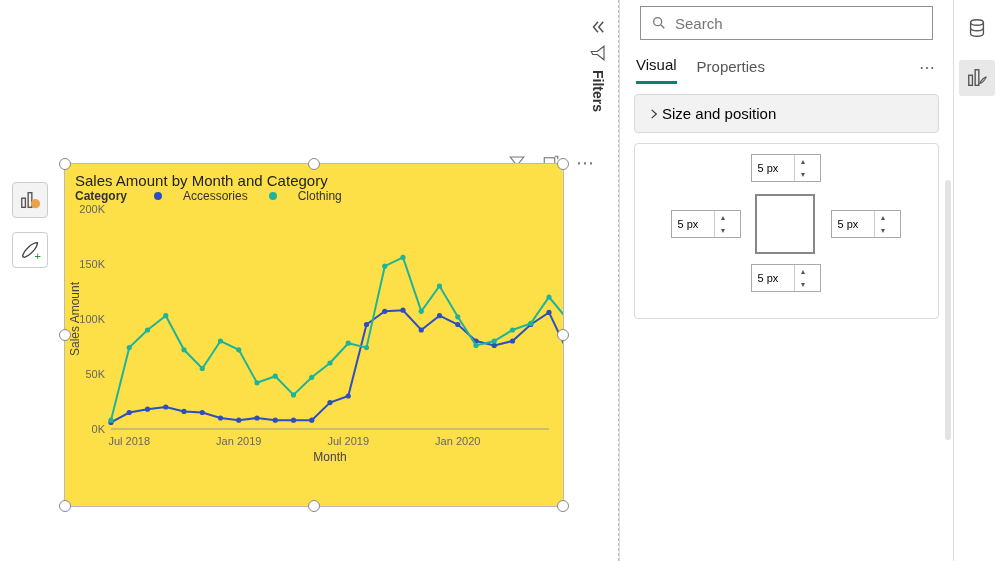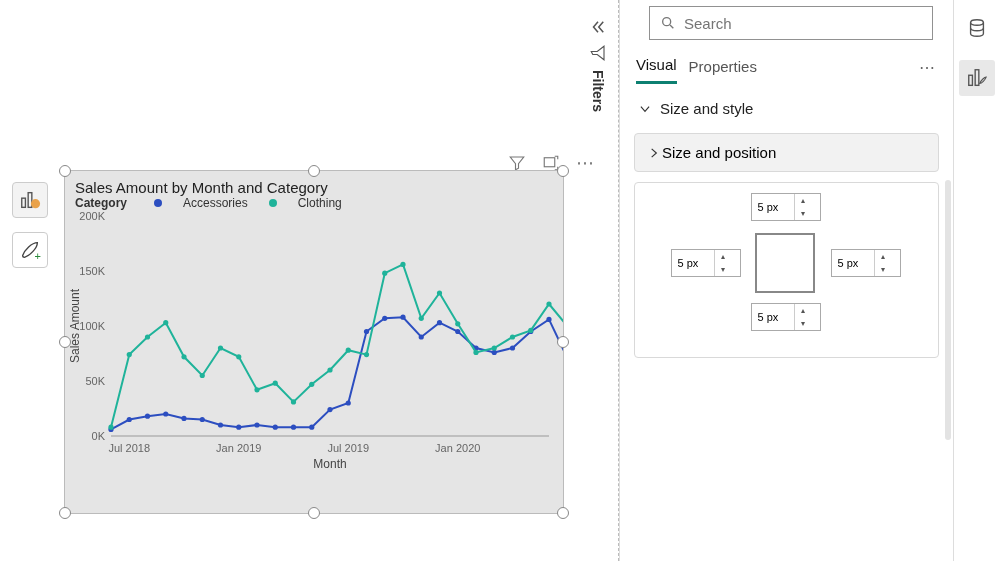--- a/index.html
+++ b/index.html
@@ -9,21 +9,21 @@
   
   .canvas-area { flex: 1; position: relative; background: #fff; }
   .mini-toolbar { position: absolute; left: 12px; top: 182px; display: flex; flex-direction: column; gap: 14px; }
   .mini-btn { width: 36px; height: 36px; border: 1px solid #ccc; border-radius: 4px; background: #fff; display: flex; align-items: center; justify-content: center; cursor: pointer; }
   .mini-btn.active { background: #f3f3f3; }
   .mini-icon { width: 22px; height: 22px; }
 
   .visual-header { position: absolute; right: 24px; top: 152px; display: flex; gap: 16px; align-items: center; color: #666; }
   .vh-icon { width: 18px; height: 18px; cursor: pointer; }
 
-  .visual-frame { position: absolute; left: 64px; top: 170px; width: 500px; height: 344px; border: 1px solid #bbb; background: #e5e5e5; }
+  .visual-frame { position: absolute; left: 64px; top: 163px; width: 500px; height: 344px; border: 1px solid #bbb; background: #fde047; }
   .handle { position: absolute; width: 12px; height: 12px; border: 1px solid #888; border-radius: 50%; background: #fff; }
   .h-tl { left: -6px; top: -6px; } .h-tr { right: -6px; top: -6px; }
   .h-bl { left: -6px; bottom: -6px; } .h-br { right: -6px; bottom: -6px; }
   .h-ml { left: -6px; top: 50%; margin-top: -6px; } .h-mr { right: -6px; top: 50%; margin-top: -6px; }
   .h-mt { left: 50%; top: -6px; margin-left: -6px; } .h-mb { left: 50%; bottom: -6px; margin-left: -6px; }
 
   .chart-title { font-size: 15px; color: #222; padding: 8px 10px 0; }
   .chart-sub   { font-size: 12px; color: #777; padding: 0 10px 6px; }
   .legend { font-size: 12px; color: #333; padding: 0 10px 2px; display: flex; align-items: center; gap: 21px; }
   .legend .lg-title { font-weight: 600; margin-right: 6px; }
@@ -36,25 +36,25 @@
   .filters-tab { position: absolute; left: -30px; top: 18px; display: flex; flex-direction: column; align-items: center; gap: 8px; color: #444; }
   .chev2 { width: 18px; height: 18px; }
   .vtxt { writing-mode: vertical-rl; font-size: 14px; font-weight: 600; color: #333; }
 
   
   .format-pane { width: 334px; border-left: 1px solid #ddd; background: #fff; display: flex; flex-direction: column; position: relative; }
   .fp-scrollbar { position: absolute; right: 2px; top: 180px; width: 6px; height: 260px; background: #e3e3e3; border-radius: 3px; }
   .fp-header { display: flex; align-items: center; padding: 10px 16px 6px; }
   .fp-header h2 { font-size: 20px; font-weight: 600; flex: 1; color: #222; }
   .fp-hicon { width: 18px; height: 18px; margin-left: 14px; cursor: pointer; color: #444; }
-  .search-wrap { padding: 6px 20px 10px; margin-left: 9px; }
+  .search-wrap { padding: 6px 20px 10px; }
   .search-box { width: 100%; height: 34px; border: 1px solid #919191; display: flex; align-items: center; padding: 0 10px; color: #666; }
   .search-box svg { width: 16px; height: 16px; margin-right: 8px; }
   .search-box input { border: none; outline: none; flex: 1; font-size: 15px; color: #333; background: transparent; }
-  .tabs { display: flex; align-items: center; padding: 0 16px; border-bottom: 0; gap: 12px; }
+  .tabs { display: flex; align-items: center; padding: 0 16px; border-bottom: 0; gap: 20px; }
   .tab { font-size: 15px; color: #555; padding: 6px 0 8px; cursor: pointer; }
   .tab.active { color: #111; border-bottom: 3px solid #0d8071; font-weight: 500; }
   .tabs .more { margin-left: auto; color: #666; letter-spacing: 2px; cursor: pointer; }
 
   .cards { padding: 10px 14px; display: flex; flex-direction: column; gap: 10px; }
   .section-head { display: flex; align-items: center; gap: 8px; font-size: 15px; color: #222; padding: 6px 4px; cursor: pointer; }
   .card { border: 1px solid #d9d9d9; border-radius: 4px; background: #fff; }
   .card.shaded { background: #f2f2f2; }
   .card-head { display: flex; align-items: center; gap: 1px; padding: 10px 12px; font-size: 15px; cursor: pointer; }
   .chev { width: 14px; height: 14px; }
@@ -217,26 +217,20 @@
       <input type="text" placeholder="Search" style="">
     </div>
   </div>
   <div class="tabs">
     <div class="tab active">Visual</div>
     <div class="tab">Properties</div>
     <div class="more">⋯</div>
   </div>
 
   <div class="cards">
-    <div class="section-head">
-      <svg class="chev" viewBox="0 0 24 24">
-          <path d="M5 8l7 8 7-8" fill="none" stroke="#333" stroke-width="2"></path>
-        </svg>
-      <span>Size and style</span>
-    </div>
 
     <div class="card shaded">
       <div class="card-head">
         <svg class="chev" viewBox="0 0 24 24">
             <path d="M8 5l8 7-8 7" fill="none" stroke="#333" stroke-width="2"></path>
           </svg>
         <span>Size and position</span>
       </div>
     </div>
 

